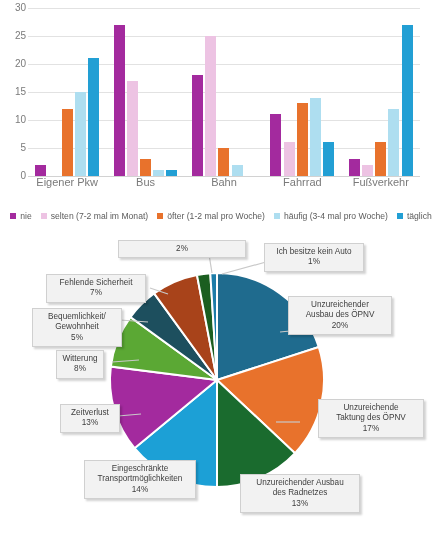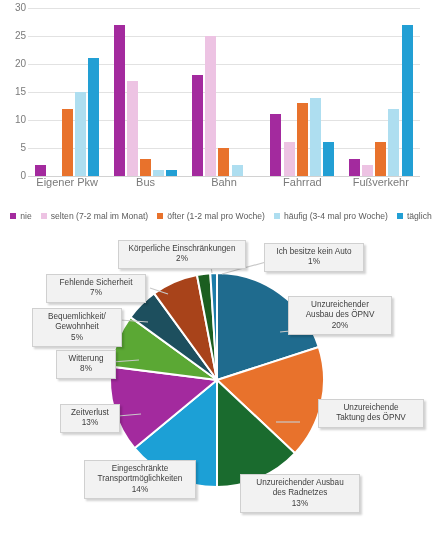--- a/index.html
+++ b/index.html
@@ -168,24 +168,24 @@
       <path d="M 168 62 L 150 56" stroke="#c9c9c9" stroke-width="1.2" fill="none"></path>
       <path d="M 148 90 L 120 88" stroke="#c9c9c9" stroke-width="1.2" fill="none"></path>
       <path d="M 139 128 L 112 130" stroke="#c9c9c9" stroke-width="1.2" fill="none"></path>
       <path d="M 141 182 L 118 184" stroke="#c9c9c9" stroke-width="1.2" fill="none"></path>
       <path d="M 176 236 L 170 244" stroke="#c9c9c9" stroke-width="1.2" fill="none"></path>
       <path d="M 244 252 L 250 252" stroke="#c9c9c9" stroke-width="1.2" fill="none"></path>
       <path d="M 276 190 L 300 190" stroke="#c9c9c9" stroke-width="1.2" fill="none"></path>
       <path d="M 280 100 L 300 98" stroke="#c9c9c9" stroke-width="1.2" fill="none"></path>
     </svg>
   <div id="pie-callouts">
-      <div class="callout" style="left: 118px; top: 8px; width: 128px;"><span>Körperliche Einschränkungen</span><span class="pct">2%</span></div>
+      <div class="callout" style="left: 118px; top: 8px; width: 128px;"><span class="pct">2%</span></div>
       <div class="callout" style="left: 264px; top: 11px; width: 100px;"><span>Ich besitze kein Auto</span><span class="pct">1%</span></div>
       <div class="callout" style="left: 46px; top: 42px; width: 100px;"><span>Fehlende Sicherheit</span><span class="pct">7%</span></div>
       <div class="callout" style="left: 32px; top: 76px; width: 90px;"><span>Bequemlichkeit/</span><br><span>Gewohnheit</span><span class="pct">5%</span></div>
-      <div class="callout" style="left: 56px; top: 118px; width: 60px;"><span>Witterung</span><span class="pct">8%</span></div>
+      <div class="callout" style="left: 56px; top: 118px; width: 48px;"><span>Witterung</span><span class="pct">8%</span></div>
       <div class="callout" style="left: 60px; top: 172px; width: 60px;"><span>Zeitverlust</span><span class="pct">13%</span></div>
       <div class="callout" style="left: 84px; top: 228px; width: 112px;"><span>Eingeschränkte</span><br><span>Transportmöglichkeiten</span><span class="pct">14%</span></div>
       <div class="callout" style="left: 240px; top: 242px; width: 120px;"><span>Unzureichender Ausbau</span><br><span>des Radnetzes</span><span class="pct">13%</span></div>
-      <div class="callout" style="left: 306px; top: 167px; width: 106px; margin-left: 12px;"><span>Unzureichende</span><br><span>Taktung des ÖPNV</span></div>
+      <div class="callout" style="left: 306px; top: 167px; width: 106px; margin-left: 12px;"><span>Unzureichende</span><br><span>Taktung des ÖPNV</span><span class="pct">17%</span></div>
       <div class="callout" style="left: 288px; top: 64px; width: 104px;"><span>Unzureichender</span><br><span>Ausbau des ÖPNV</span><span class="pct">20%</span></div>
     </div>
 </div>
 
 </body></html>

